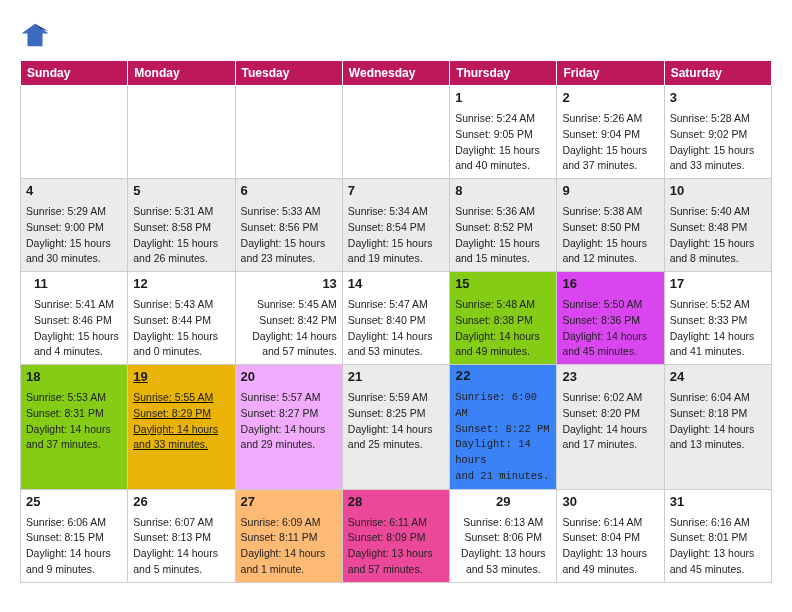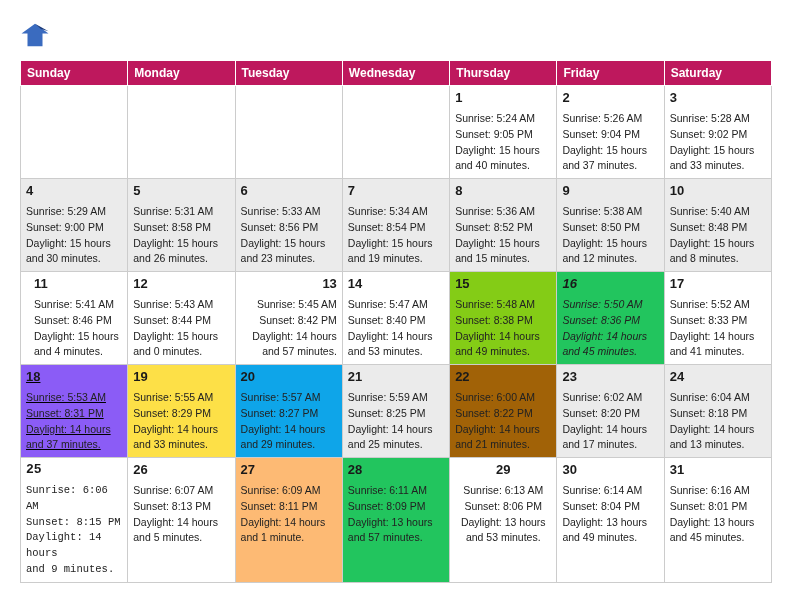--- a/index.html
+++ b/index.html
@@ -184,73 +184,73 @@
           <div class="day-info">Sunrise: 5:45 AM<br>Sunset: 8:42 PM<br>Daylight: 14 hours<br>and 57 minutes.</div>
         </td>
         <td style="background: rgb(255, 255, 255);">
           <span class="day-number">14</span>
           <div class="day-info">Sunrise: 5:47 AM<br>Sunset: 8:40 PM<br>Daylight: 14 hours<br>and 53 minutes.</div>
         </td>
         <td style="background: #84cc16;">
           <span class="day-number">15</span>
           <div class="day-info">Sunrise: 5:48 AM<br>Sunset: 8:38 PM<br>Daylight: 14 hours<br>and 49 minutes.</div>
         </td>
-        <td style="background: #22c55e; font-style: italic;">
+        <td style="background: #d946ef;">
           <span class="day-number">16</span>
           <div class="day-info">Sunrise: 5:50 AM<br>Sunset: 8:36 PM<br>Daylight: 14 hours<br>and 45 minutes.</div>
         </td>
         <td style="background: rgb(255, 255, 255);">
           <span class="day-number">17</span>
           <div class="day-info">Sunrise: 5:52 AM<br>Sunset: 8:33 PM<br>Daylight: 14 hours<br>and 41 minutes.</div>
         </td>
       </tr>
       <tr>
-        <td style="background: #8b5cf6; text-decoration: underline;">
+        <td style="background: #84cc16;">
           <span class="day-number">18</span>
           <div class="day-info">Sunrise: 5:53 AM<br>Sunset: 8:31 PM<br>Daylight: 14 hours<br>and 37 minutes.</div>
         </td>
-        <td style="background: #fde047;">
+        <td style="background: #eab308; text-decoration: underline;">
           <span class="day-number">19</span>
           <div class="day-info">Sunrise: 5:55 AM<br>Sunset: 8:29 PM<br>Daylight: 14 hours<br>and 33 minutes.</div>
         </td>
-        <td style="background: #0ea5e9;">
+        <td style="background: #f0abfc;">
           <span class="day-number">20</span>
           <div class="day-info">Sunrise: 5:57 AM<br>Sunset: 8:27 PM<br>Daylight: 14 hours<br>and 29 minutes.</div>
         </td>
         <td style="background: rgb(235, 235, 235);">
           <span class="day-number">21</span>
           <div class="day-info">Sunrise: 5:59 AM<br>Sunset: 8:25 PM<br>Daylight: 14 hours<br>and 25 minutes.</div>
         </td>
-        <td style="background: #a16207;">
+        <td style="background: #3b82f6; font-family: Liberation Mono, monospace;">
           <span class="day-number">22</span>
           <div class="day-info">Sunrise: 6:00 AM<br>Sunset: 8:22 PM<br>Daylight: 14 hours<br>and 21 minutes.</div>
         </td>
         <td style="background: rgb(235, 235, 235);">
           <span class="day-number">23</span>
           <div class="day-info">Sunrise: 6:02 AM<br>Sunset: 8:20 PM<br>Daylight: 14 hours<br>and 17 minutes.</div>
         </td>
         <td style="background: rgb(235, 235, 235);">
           <span class="day-number">24</span>
           <div class="day-info">Sunrise: 6:04 AM<br>Sunset: 8:18 PM<br>Daylight: 14 hours<br>and 13 minutes.</div>
         </td>
       </tr>
       <tr>
-        <td style="background: rgb(255, 255, 255); font-family: Liberation Mono, monospace;">
+        <td style="background: rgb(255, 255, 255);">
           <span class="day-number">25</span>
           <div class="day-info">Sunrise: 6:06 AM<br>Sunset: 8:15 PM<br>Daylight: 14 hours<br>and 9 minutes.</div>
         </td>
         <td style="background: rgb(255, 255, 255);">
           <span class="day-number">26</span>
           <div class="day-info">Sunrise: 6:07 AM<br>Sunset: 8:13 PM<br>Daylight: 14 hours<br>and 5 minutes.</div>
         </td>
         <td style="background: #fdba74;">
           <span class="day-number">27</span>
           <div class="day-info">Sunrise: 6:09 AM<br>Sunset: 8:11 PM<br>Daylight: 14 hours<br>and 1 minute.</div>
         </td>
-        <td style="background: #22c55e;">
+        <td style="background: #ec4899;">
           <span class="day-number">28</span>
           <div class="day-info">Sunrise: 6:11 AM<br>Sunset: 8:09 PM<br>Daylight: 13 hours<br>and 57 minutes.</div>
         </td>
         <td style="background: rgb(255, 255, 255); text-align: center;">
           <span class="day-number">29</span>
           <div class="day-info">Sunrise: 6:13 AM<br>Sunset: 8:06 PM<br>Daylight: 13 hours<br>and 53 minutes.</div>
         </td>
         <td style="background: rgb(255, 255, 255);">
           <span class="day-number">30</span>
           <div class="day-info">Sunrise: 6:14 AM<br>Sunset: 8:04 PM<br>Daylight: 13 hours<br>and 49 minutes.</div>

